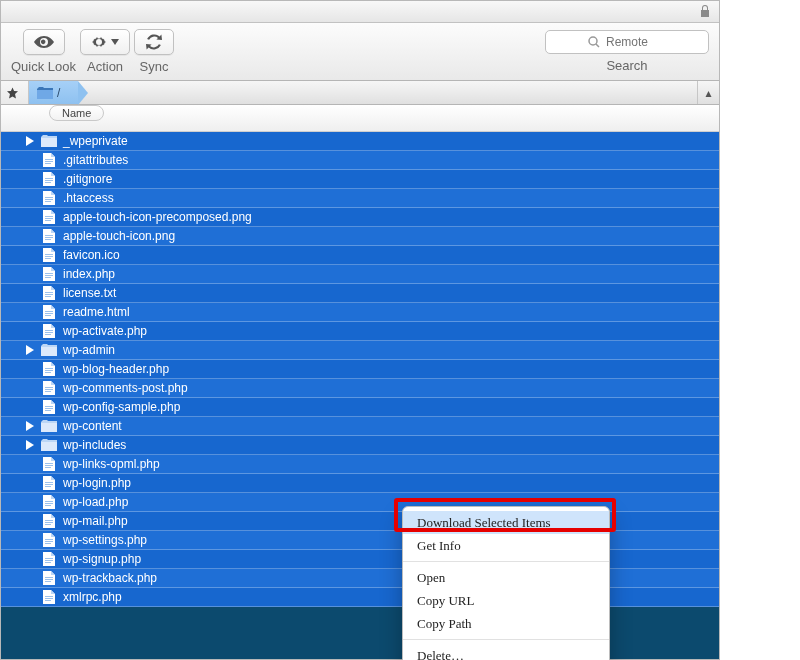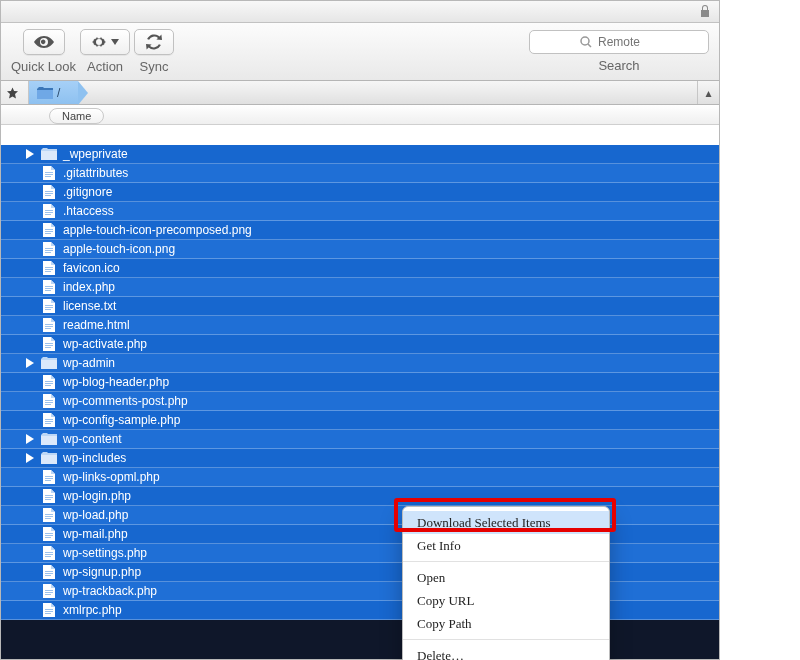--- a/index.html
+++ b/index.html
@@ -8,39 +8,39 @@
   
   .titlebar { height: 22px; background: linear-gradient(#f8f8f8, #e6e6e6); border-bottom: 1px solid #c2c2c2; position: relative; }
   .lock { position: absolute; right: 8px; top: 3px; color: #8a8a8a; }
   
   .toolbar { height: 58px; background: linear-gradient(#fcfcfc, #e9e9e9); border-bottom: 1px solid #b5b5b5; display: flex; align-items: center; padding: 4px 10px; gap: 4px; }
   .tb-group { display: flex; flex-direction: column; align-items: center; }
   .tb-btn { height: 26px; min-width: 40px; padding: 0 10px; border: 1px solid #c1c1c1; border-radius: 5px; background: linear-gradient(#ffffff, #f0f0f0); display: flex; align-items: center; justify-content: center; color: #555; gap: 4px; box-shadow: 0 1px 0 rgba(0,0,0,0.05); }
   .tb-label { font-size: 13px; color: #666; margin-top: 4px; }
   .toolbar .spacer { flex: 1; }
   .search-wrap { display: flex; flex-direction: column; align-items: center; }
-  .search { width: 180px; height: 24px; border: 1px solid #c1c1c1; border-radius: 5px; background: #fff; display: flex; align-items: center; justify-content: center; color: #999; gap: 6px; }
+  .search { width: 164px; height: 24px; border: 1px solid #c1c1c1; border-radius: 5px; background: #fff; display: flex; align-items: center; justify-content: center; color: #999; gap: 6px; }
   .search input { border: none; outline: none; width: 60px; background: transparent; color:#999; text-align: left; font-size: 12px;}
   
   .pathbar { height: 24px; background: linear-gradient(#f6f6f6, #e0e0e0); border-bottom: 1px solid #b5b5b5; display: flex; align-items: stretch; }
   .path-seg { display: flex; align-items: center; padding: 0 10px 0 6px; border-right: 1px solid #c6c6c6; position: relative; font-size: 12px; color: #444;}
   .path-seg.star { background: linear-gradient(#f6f6f6,#eaeaea); width:28px; justify-content:center;}
   .path-seg.folder { background: linear-gradient(#a6d0f7,#8ec1f0); color:#2b4a6b; border-right:none; padding:0 18px 0 8px;}
   .path-seg.folder::after{
     content:""; position:absolute; right:-10px; top:0; width:0;height:0;
     border-top:12px solid transparent; border-bottom:12px solid transparent; border-left:10px solid #8ec1f0;
   }
   .path-flex { flex:1; background: linear-gradient(#f6f6f6,#e0e0e0);}
   .path-end { width:22px; border-left:1px solid #c6c6c6; background: linear-gradient(#f6f6f6,#e0e0e0); display:flex; align-items:center; justify-content:center; color:#555;}
   
-  .colhead { height: 20px; background: linear-gradient(#ffffff,#efefef); border-bottom: 1px solid #cfcfcf; display:flex; align-items:flex-end;}
+  .colhead { height: 27px; background: linear-gradient(#ffffff,#efefef); border-bottom: 1px solid #cfcfcf; display:flex; align-items:flex-start;}
   .colhead .cspacer { width: 48px;}
   .name-pill { border:1px solid #c9c9c9; border-radius: 9px; background: linear-gradient(#fff,#f2f2f2); padding: 1px 12px; font-size:11px; color:#444;}
   
-  .filelist { flex:1; overflow: hidden; background: #0f172a; position: relative; margin-top: 20px;}
+  .filelist { flex:1; overflow: hidden; background: #0c4a6e; position: relative;}
   .row { height: 19px; display:flex; align-items:center; gap:6px; padding-left: 24px; color:#fff; font-size: 12px; border-bottom:1px solid rgba(255,255,255,0.28); background:#1767cf;}
   .row:nth-child(even){ background:#1f6fd6;}
   .disclosure { width:10px; display:inline-flex; justify-content:center; color:#fff;}
   .icon { width:16px; height:14px; display:inline-flex; align-items:center; justify-content:center;}
   .file-name { white-space: nowrap; }
   
   .ctxmenu { position:absolute; left:402px; top:506px; width:208px; background:#fff; border:1px solid #bcbcbc; border-radius:6px; box-shadow:0 10px 22px rgba(0,0,0,0.28); padding:4px 0; font-size:13px; color:#222;}
   .ctx-item { padding:3px 14px; line-height:17px; white-space:nowrap;font-family:Liberation Serif, serif;}
   .ctx-item.hover { background:#cfe4fb;}
   .ctx-sep { height:1px; background:#e1e1e1; margin:4px 0;}

